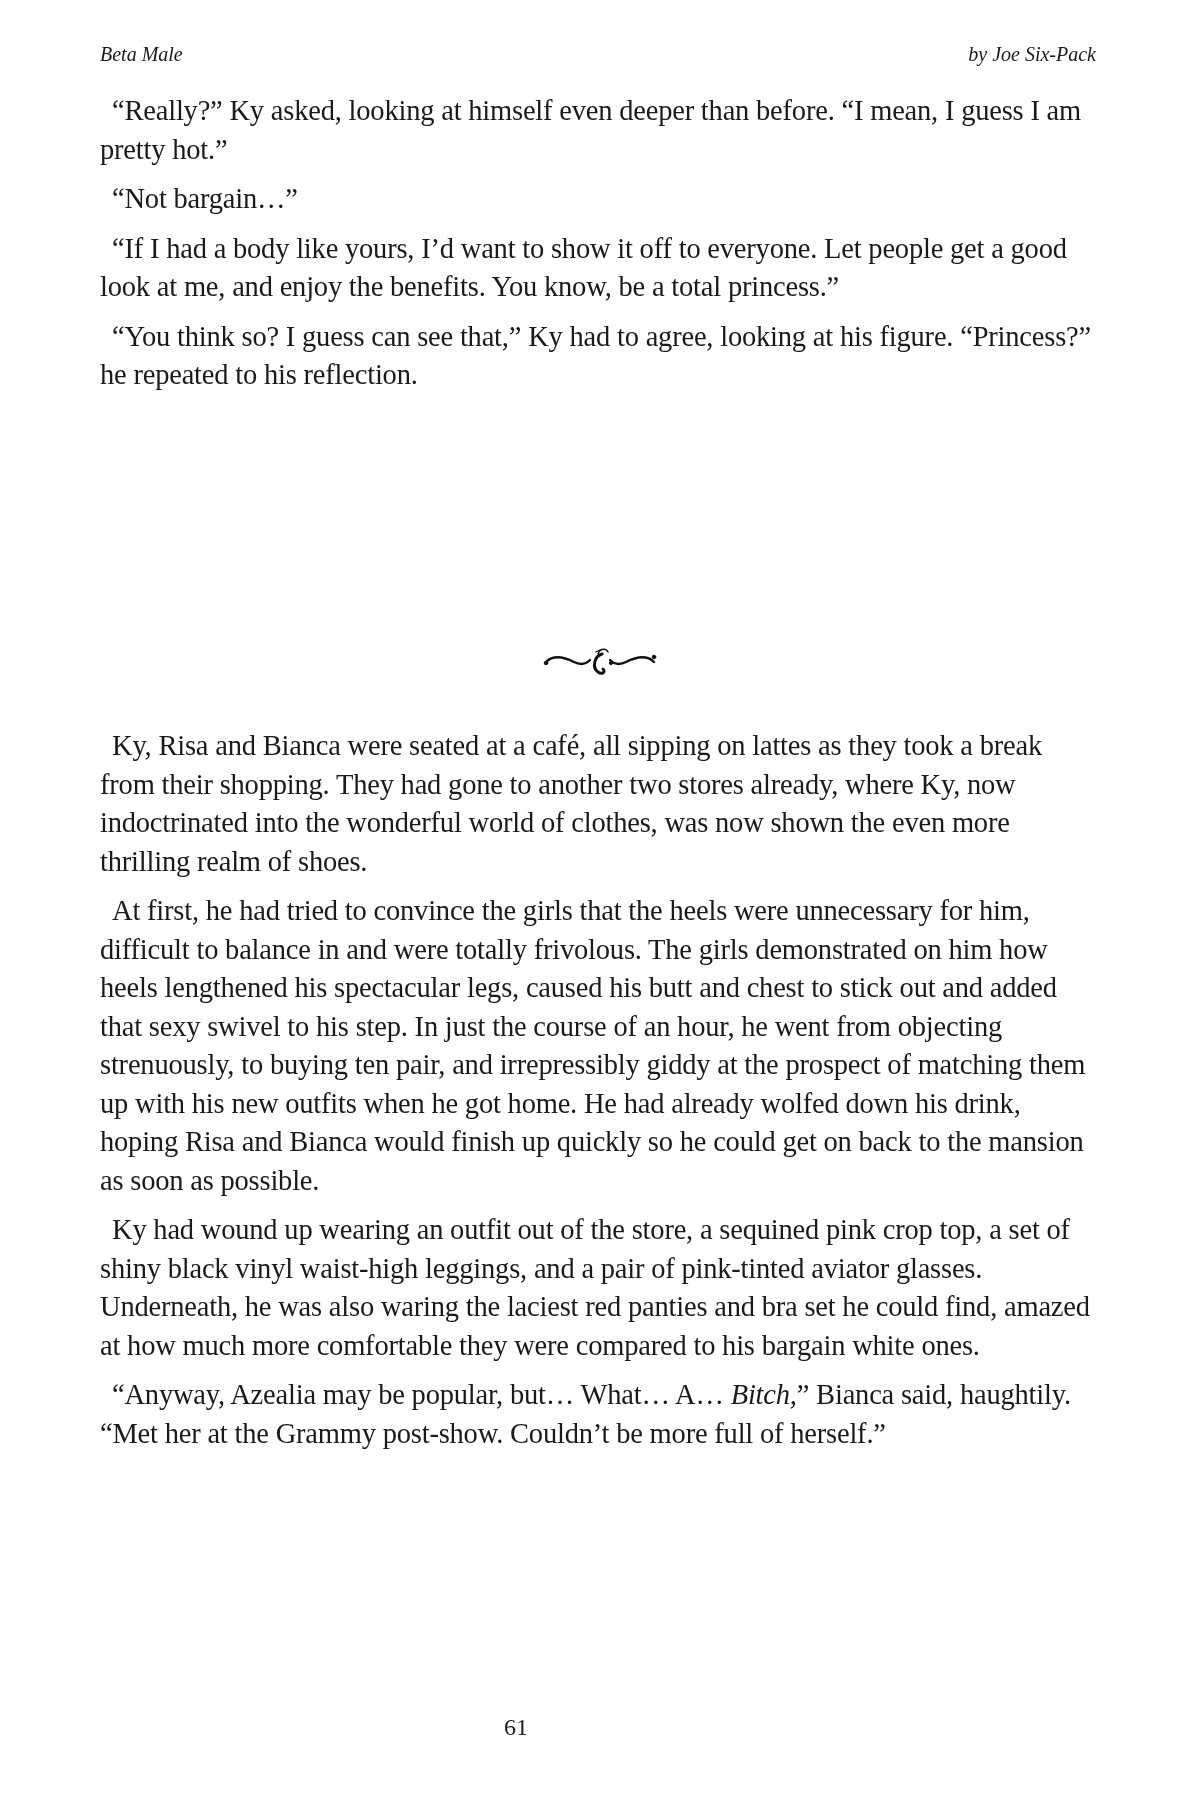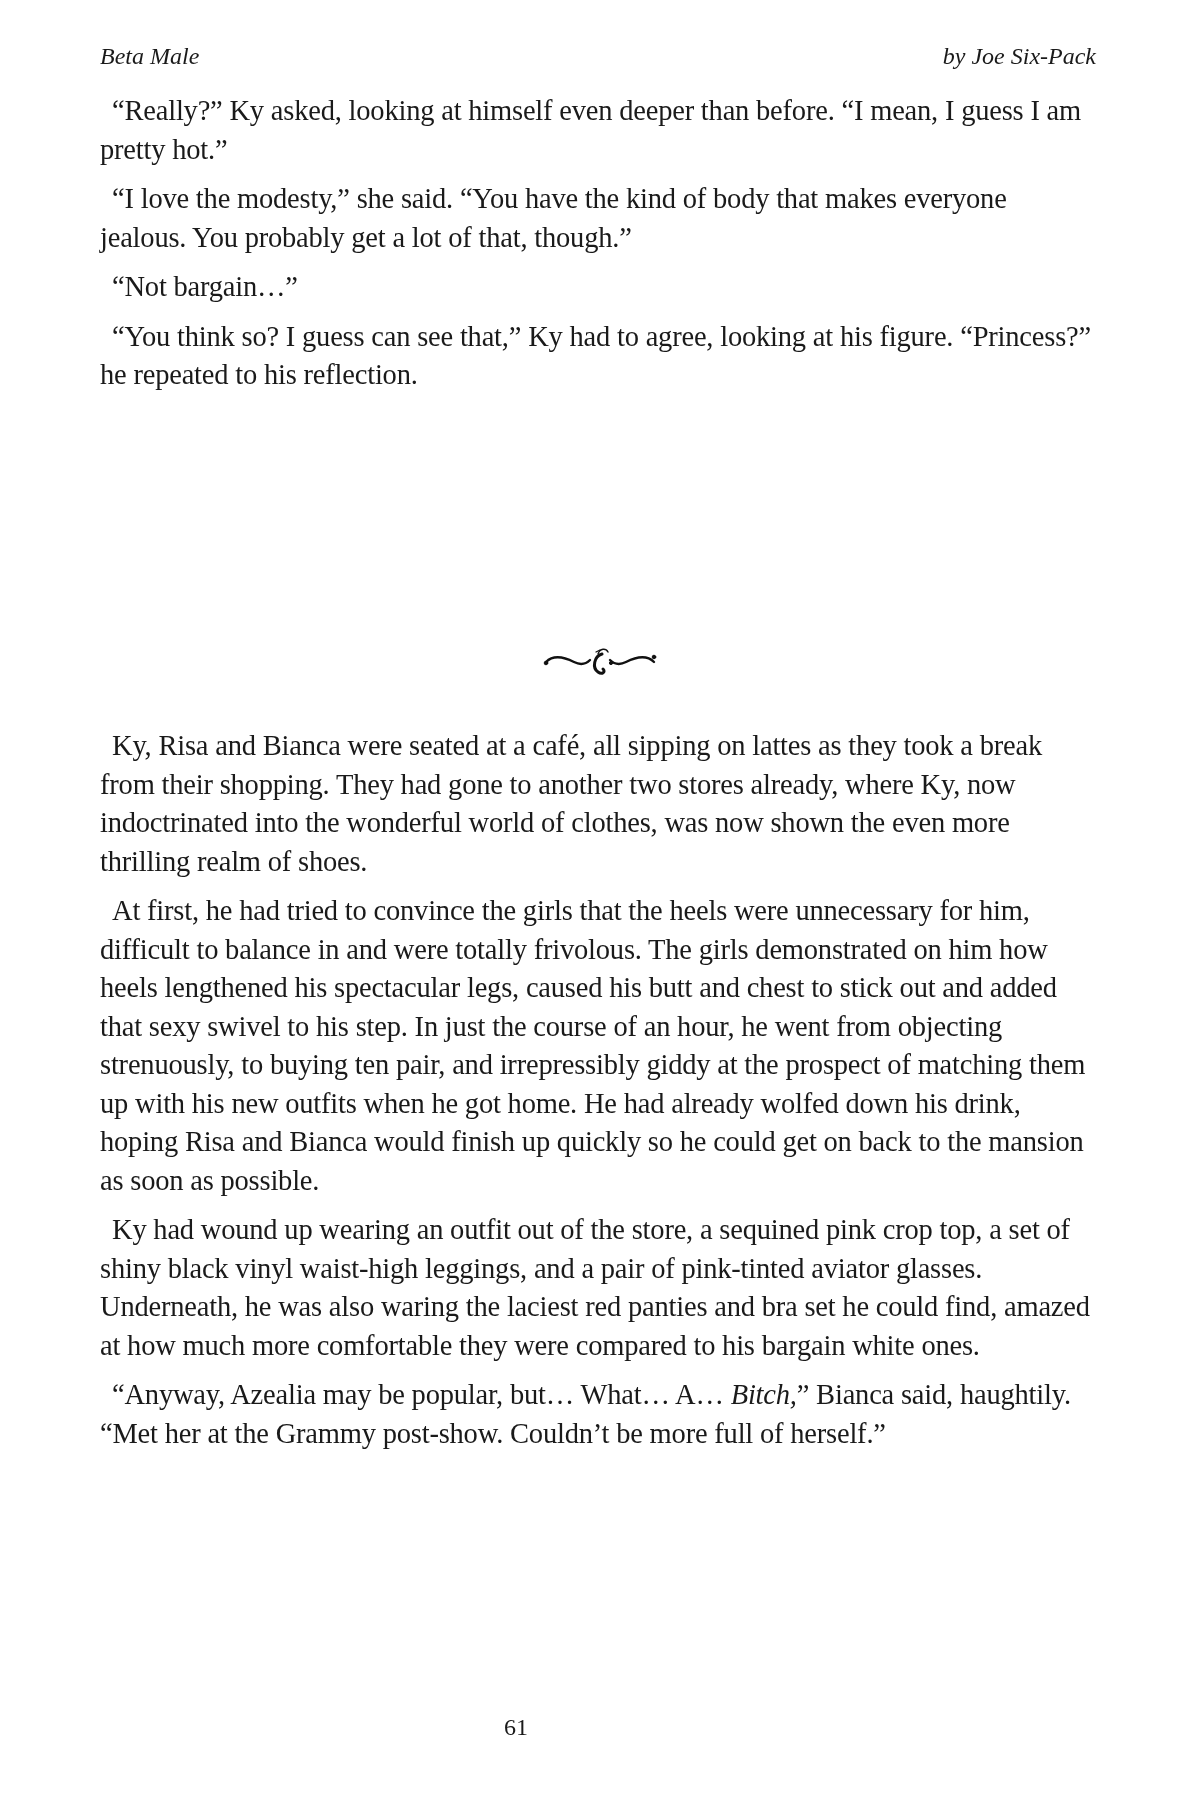--- a/index.html
+++ b/index.html
@@ -1,39 +1,39 @@
 <!DOCTYPE html>
 <html><head>
   <meta charset="utf-8">
   <style>
     html, body { margin: 0; padding: 0; background: #ffffff; }
     body { width: 1200px; height: 1800px; position: relative; overflow: hidden;
            font-family: "Liberation Serif", "DejaVu Serif", serif; color: #1a1a1a; }
     .running-head { position: absolute; top: 43px; left: 100px; right: 104px; height: 34px;
-                    font-style: italic; font-size: 24px; display: flex; justify-content: space-between; }
+                    font-style: italic; font-size: 20px; display: flex; justify-content: space-between; }
     .body-text { position: absolute; left: 100px; width: 996px; font-size: 28.5px; line-height: 38.5px; letter-spacing: -0.2px; }
     .body-text p { margin: 0 0 11px 0; text-indent: 12px; text-align: left; }
     #block1 { top: 92px; }
     #block2 { top: 727px; }
     .ornament { position: absolute; left: 540px; top: 636px; width: 120px; height: 48px; }
     .page-number { position: absolute; top: 1714px; left: 0; width: 1032px; text-align: center; font-size: 24px; }
     em { font-style: italic; text-align: right; }
   </style>
 </head>
 <body>
 
 <div class="running-head">
   <span>Beta Male</span>
   <span>by Joe Six-Pack</span>
 </div>
 
 <div class="body-text" id="block1">
   <p>“Really?” Ky asked, looking at himself even deeper than before. “I mean, I guess I am pretty hot.”</p>
-  <p>“I love the modesty,” she said. “You have the kind of body that makes every­one jealous. You probably get a lot of that, though.”</p>
   <p>“Not bargain…”</p>
+  <p>“If I had a body like yours, I’d want to show it off to everyone. Let people get a good look at me, and enjoy the benefits. You know, be a total princess.”</p>
   <p>“You think so? I guess can see that,” Ky had to agree, looking at his figure. “Princess?” he repeated to his reflection.</p>
 </div>
 
 <div class="ornament">
   <svg width="120" height="48" viewBox="0 0 120 48" xmlns="http://www.w3.org/2000/svg">
     <g fill="none" stroke="#111" stroke-linecap="round">
       <path d="M6 26 C 14 18, 26 22, 34 26 C 40 29, 46 28, 50 24" stroke-width="2.4"></path>
       <circle cx="6" cy="27" r="1.8" fill="#111"></circle>
       <path d="M70 24 C 74 28, 80 29, 86 26 C 94 22, 106 18, 114 26" stroke-width="2.4"></path>
       <circle cx="114" cy="21" r="1.8" fill="#111"></circle>

